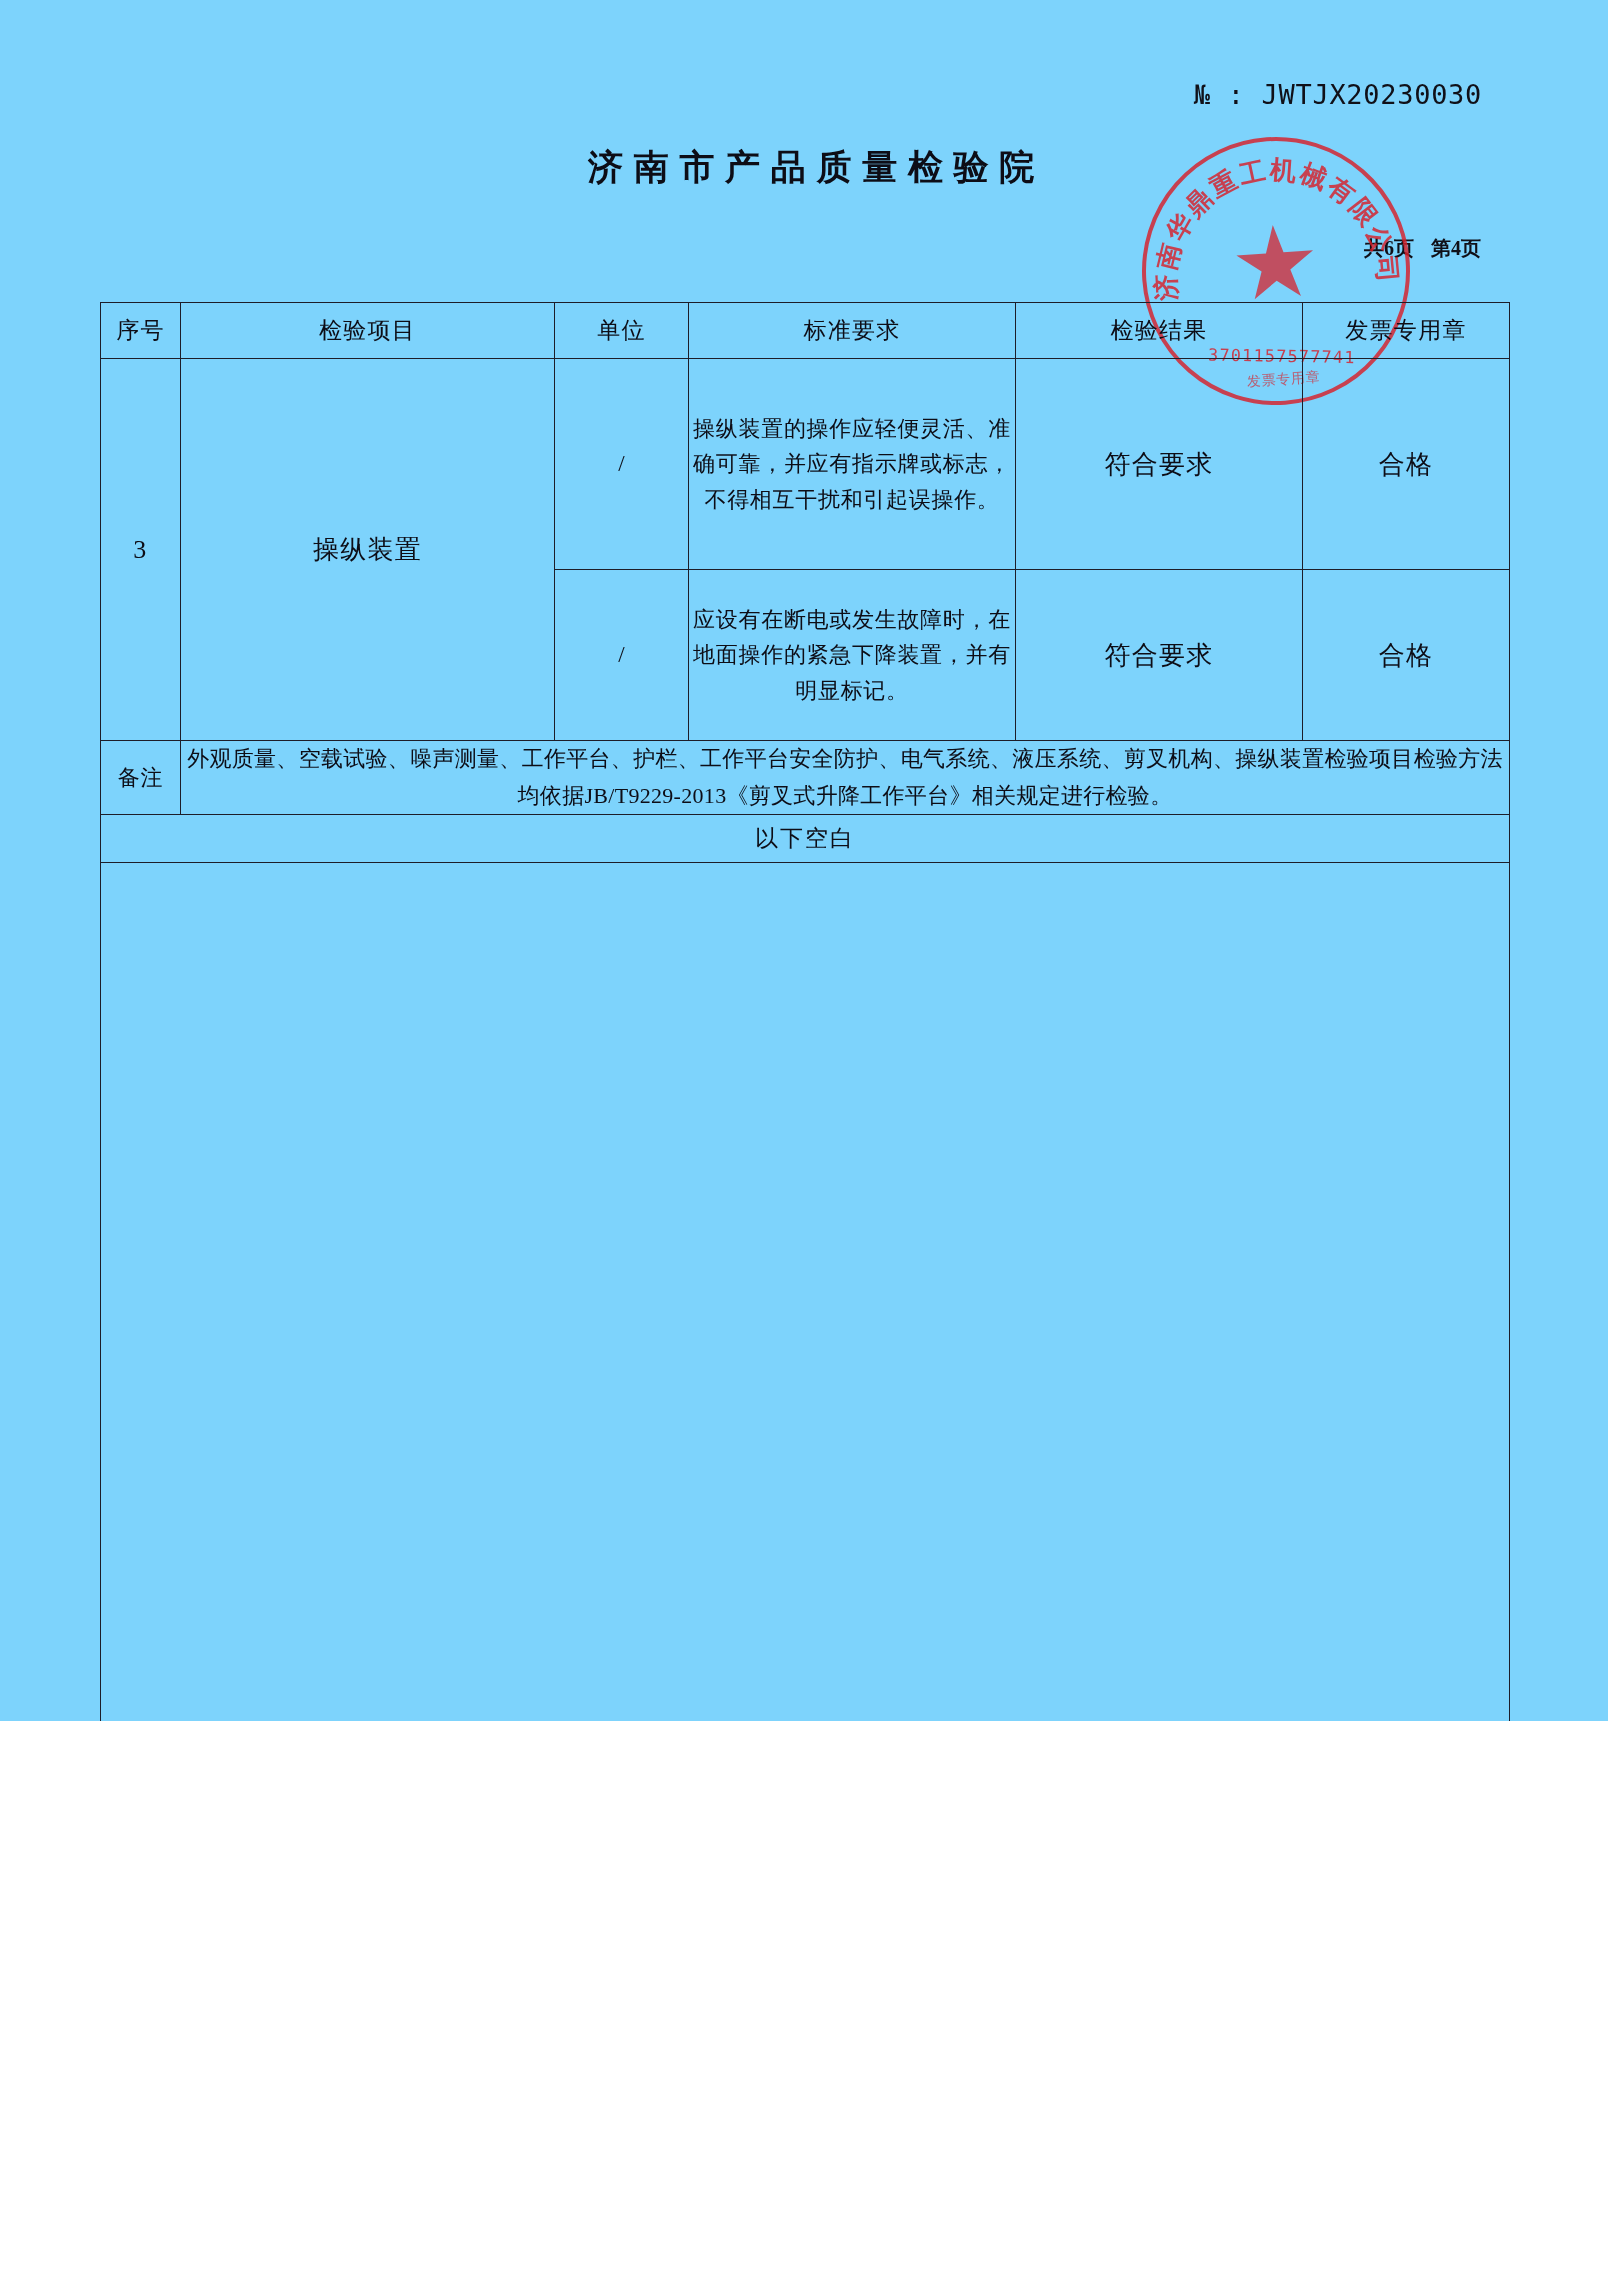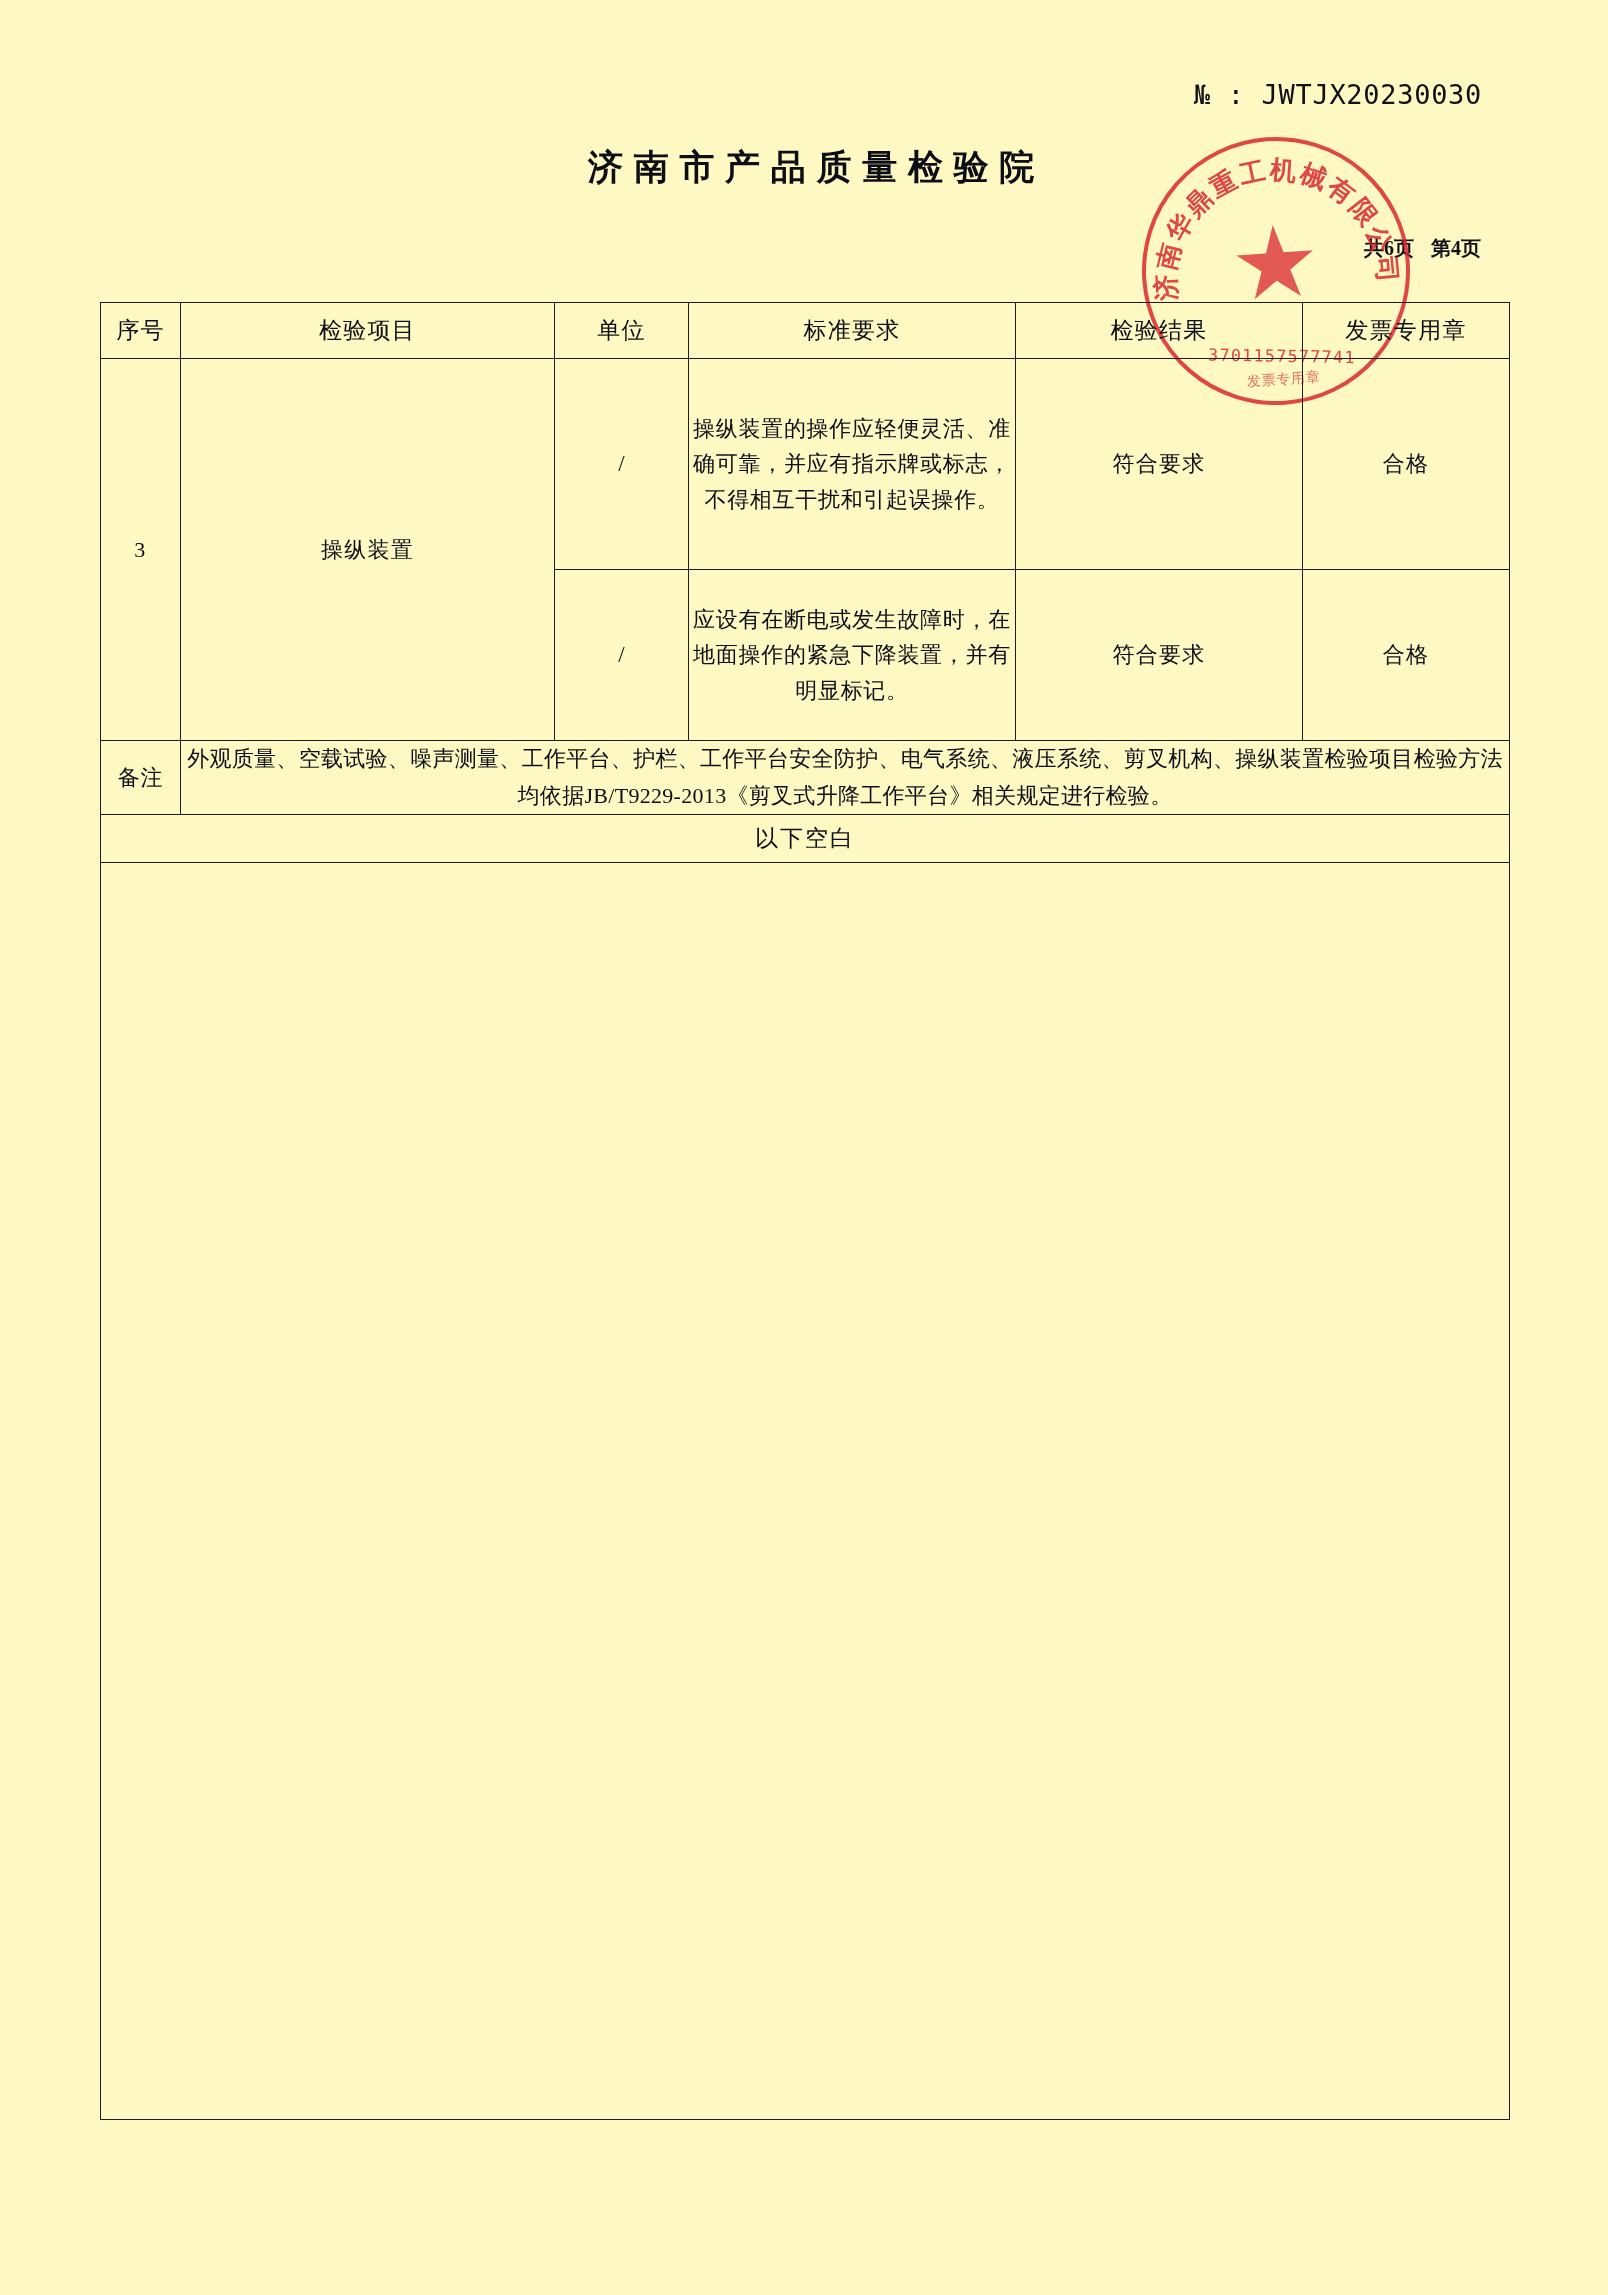--- a/index.html
+++ b/index.html
@@ -7,22 +7,22 @@
     padding: 0;
     background: #ffffff;
   }
   body {
     font-family: "Liberation Serif", "DejaVu Serif", serif;
     color: #0a0a14;
   }
   .page {
     position: relative;
     width: 1609px;
-    height: 2295px;
-    background: #fef9c3;
+    height: 1721px;
+    background: #7dd3fc;
     overflow: hidden;
   }
 
   
   .report-no {
     position: absolute;
     top: 79px;
     right: 127px;
     font-family: "DejaVu Sans Mono", monospace;
     font-size: 27px;
@@ -155,21 +155,21 @@
   .c-judge { width: 207px; }
 
   .cell-std {
     text-align: center;
     font-size: 22px;
     line-height: 1.62;
     padding: 14.7px 18.7px;
     letter-spacing: 0.7px;
   }
   .cell-mid {
-    font-size: 22px;
+    font-size: 26px;
     letter-spacing: 1.3px;
   }
   .cell-unit {
     font-size: 23px;
   }
   .row-std-1 td { height: 210px; margin-left: 8px; }
   .row-std-2 td { height: 170px; }
 
   
   .remark-label {

